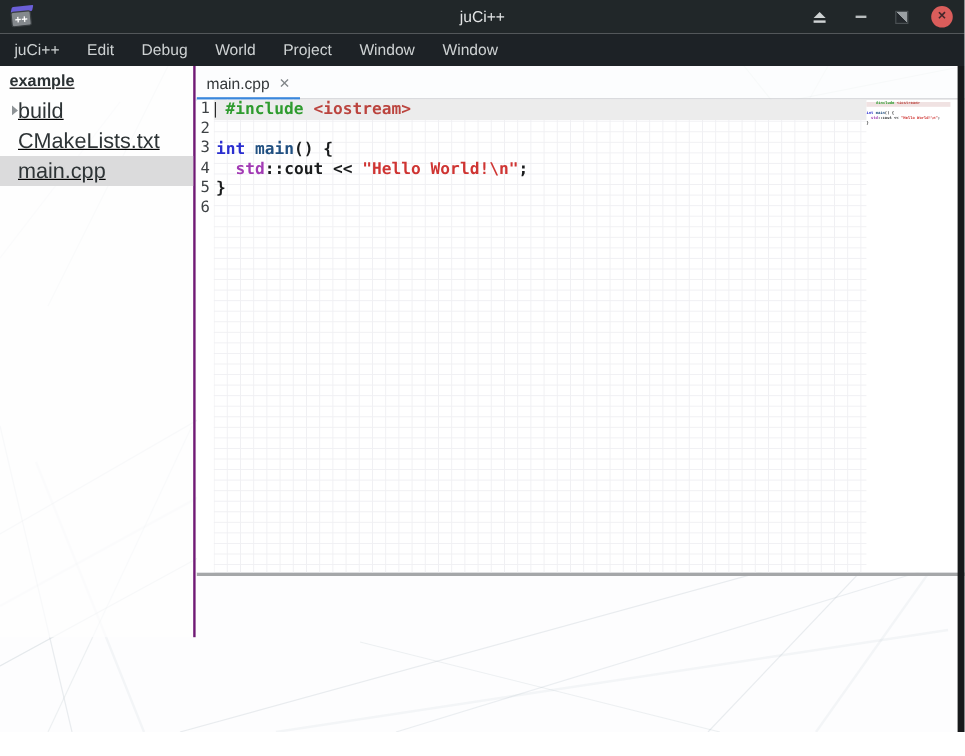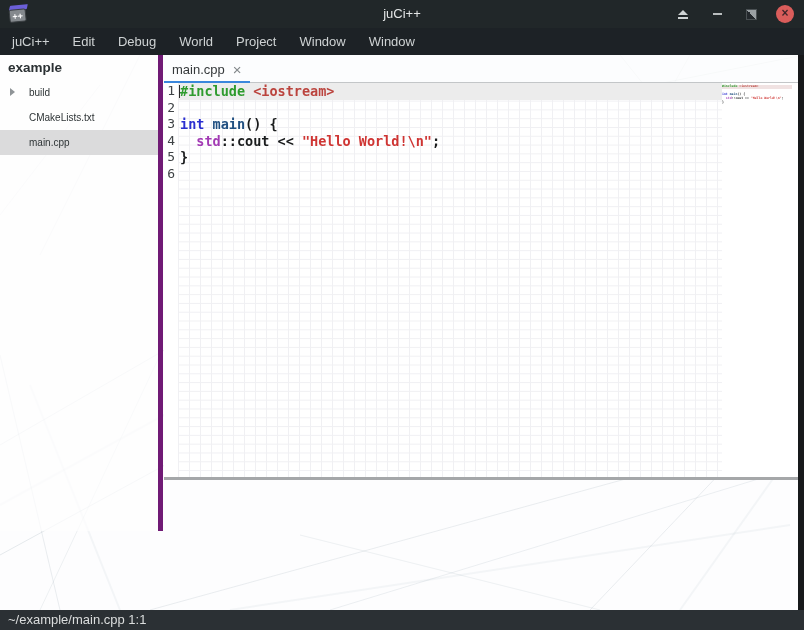--- a/index.html
+++ b/index.html
@@ -23,23 +23,23 @@
 
   
   .menubar { position: absolute; top: 28px; left: 0; width: 804px; height: 27px; background: #1d2226; display: flex; align-items: center; padding-left: 8px; gap: 15px; z-index: 20; }
   .menu-item { color: #ced2d3; font-size: 13px; padding: 0 4px; }
 
   
   .body { position: absolute; top: 55px; left: 0; width: 804px; height: 555px; background: #fdfdfe; }
   .texture { position: absolute; top: 0; left: 0; width: 804px; height: 555px; z-index: 0; }
 
   
-  .sidebar { position: absolute; left: 0; top: 0; width: 163px; height: 476px; border-right: 5px solid #701a75; background: rgba(253,253,254,0.72); z-index: 2; }
+  .sidebar { position: absolute; left: 0; top: 0; width: 163px; height: 476px; border-right: 2px solid #701a75; background: rgba(253,253,254,0.72); z-index: 2; text-decoration: underline; }
   .tree-root { height: 25px; line-height: 25px; padding-left: 8px; font-weight: bold; font-size: 13.5px; color: #2b3133; }
-  .tree-item { position: relative; height: 25px; line-height: 25px; padding-left: 29px; font-size: 10px; color: #2e3436; }
+  .tree-item { position: relative; height: 25px; line-height: 25px; padding-left: 15px; font-size: 18px; color: #2e3436; }
   .tree-item.selected { background: #dbdbdc; }
   .caret { position: absolute; left: 10px; top: 8px; width: 0; height: 0; border-left: 5px solid #8f9497; border-top: 4px solid transparent; border-bottom: 4px solid transparent; }
 
   
   .main { position: absolute; left: 164px; top: 0; width: 640px; height: 555px; z-index: 1; }
   .tabbar { position: relative; width: 100%; height: 28px; background: rgba(252,253,253,0.65); border-bottom: 1px solid #c3c6c8; }
   .tab { position: absolute; left: 0; top: 0; height: 28px; width: 86px; display: flex; align-items: center; padding-left: 8px; gap: 8px; }
   .tab-label { font-size: 13px; color: #35393b; }
   .tab-close { font-size: 15px; color: #82878a; line-height: 1; }
   .tab-underline { position: absolute; left: 0; bottom: -1px; width: 86px; height: 3px; background: #3a87dc; }
@@ -47,21 +47,21 @@
   
   .editor { position: relative; width: 100%; height: 394px; background: #ffffff; overflow: hidden; }
   .gutter { position: absolute; left: 0; top: 0; width: 14px; height: 100%; background: #fff; z-index: 3; }
   .gutter-num { width: 11px; text-align: right; height: 16.6px; line-height: 16.6px; font-family: "DejaVu Sans Mono", monospace; font-size: 13px; color: #3f4346; }
   .codegrid { position: absolute; left: 14px; top: 0; width: 544px; height: 100%;
     background-image: linear-gradient(to right, #f0f0f3 1px, transparent 1px), linear-gradient(to bottom, #f0f0f3 1px, transparent 1px);
     background-size: 11px 8.8px; }
   .code-line { position: relative; height: 16.6px; line-height: 16.6px; padding-left: 2px; white-space: pre; font-family: "DejaVu Sans Mono", monospace; font-size: 13.5px; font-weight: bold; color: #1a1c1d; }
   .code-line.hl { background: #ececec; }
   .cursor-caret { position: absolute; left: 1px; top: 2px; width: 1px; height: 13px; background: #2a2a2a; z-index: 4; }
-  .tok-pp { color: #2e9b2e; }
+  .tok-pp { color: #2e9b2e; margin-left: 8px; }
   .tok-inc { color: #bb443e; text-align: right; }
   .tok-kw { color: #2b2fd0; text-align: center; }
   .tok-fn { color: #215081; }
   .tok-ns { color: #a23ab4; text-align: right; }
   .tok-str { color: #cf3533; }
   .minimap { position: absolute; left: 558px; top: 2px; width: 70px; z-index: 3; }
   .mini-line { height: 3.9px; line-height: 3.9px; white-space: pre; font-family: "DejaVu Sans Mono", monospace; font-size: 3.2px; font-weight: bold; color: #2a2c2d; }
   .mini-line.hl { background: #f0e2e2; }
 
   .hsep { width: 100%; height: 3px; background: #a5a7a9; }
@@ -178,17 +178,14 @@
           </div>
       </div>
 
       <div class="hsep"></div>
       <div class="lower-pane"></div>
     </div>
 
     <div class="right-strip"></div>
   </div>
 
-  <div class="statusbar">
-    <span>~/example/main.cpp 1:1</span>
-  </div>
 
 </div>
 
 </body></html>

